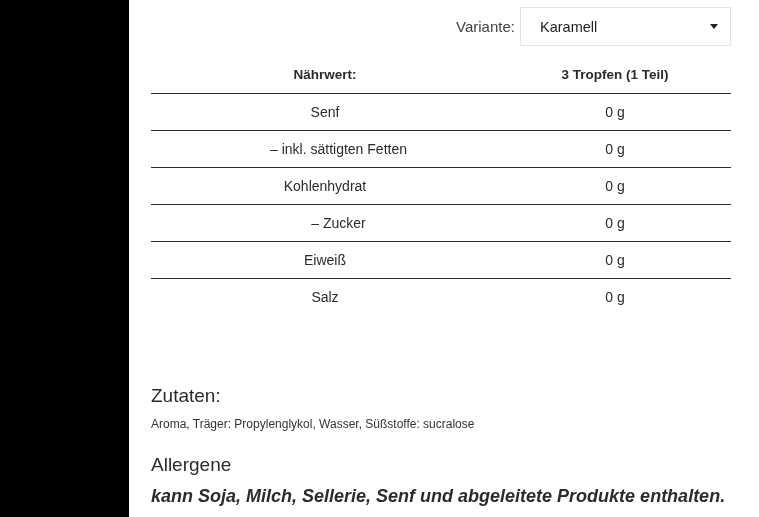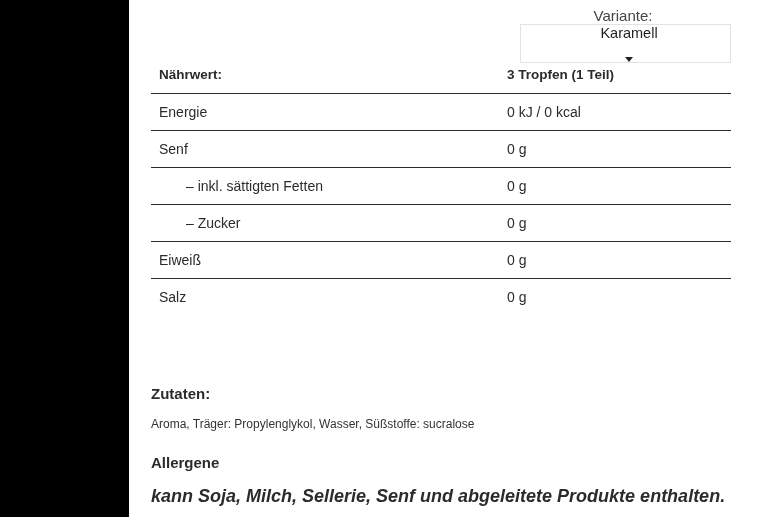--- a/index.html
+++ b/index.html
@@ -1,15 +1,15 @@
 <!DOCTYPE html>
 <html><head>
   <meta charset="utf-8">
   <style>
-    * { box-sizing: border-box; margin: 0; padding: 0; flex-direction: column; }
+    * { box-sizing: border-box; margin: 0; padding: 0; }
     html, body {
       width: 759px; height: 517px; overflow: hidden;
       background: #ffffff;
       font-family: "Liberation Sans", "DejaVu Sans", sans-serif;
       color: #2b2b2b;
     }
     .left-panel {
       position: absolute; left: 0; top: 0;
       width: 129px; height: 517px;
       background: #000000;
@@ -44,31 +44,31 @@
     }
     table.nutri {
       position: absolute; top: 56px; left: 0;
       width: 580px;
       border-collapse: collapse;
       font-size: 14px;
     }
     table.nutri td, table.nutri th {
       height: 37px;
       padding: 0 8px;
-      text-align: left;
+      text-align: center;
       vertical-align: middle;
       border-bottom: 1.5px solid #2b2b2b;
     }
     table.nutri th { font-weight: bold; font-size: 13.5px; }
     table.nutri td.val, table.nutri th.val { padding-left: 8px; width: 232px; }
     table.nutri tr.last td { border-bottom: none; }
     td.sub { padding-left: 35px !important; }
     .section-title {
       position: absolute; left: 0;
-      font-weight: bold; font-size: 15px; color: #2b2b2b;
+      font-weight: normal; font-size: 19px; color: #2b2b2b;
     }
     .ingredients {
       position: absolute; left: 0; top: 417px;
       font-size: 12px; color: #333; text-align: right;
     }
     .allergen-text {
       position: absolute; left: 0; top: 486px;
       font-size: 18px; font-weight: bold; font-style: italic; color: #2b2b2b;
     }
   </style>
@@ -87,29 +87,29 @@
     </div>
   </div>
 
   <table class="nutri">
     <tbody>
         <tr>
       <th>Nährwert:</th>
       <th class="val">3 Tropfen (1 Teil)</th>
     </tr>
     <tr>
-      <td>Energie</td>
-      <td class="val">0 kJ / 0 kcal</td>
-    </tr>
-    <tr>
       <td>Senf</td>
       <td class="val">0 g</td>
     </tr>
     <tr>
       <td class="sub">– inkl. sättigten Fetten</td>
+      <td class="val">0 g</td>
+    </tr>
+    <tr>
+      <td>Kohlenhydrat</td>
       <td class="val">0 g</td>
     </tr>
     <tr>
       <td class="sub">– Zucker</td>
       <td class="val">0 g</td>
     </tr>
     <tr>
       <td>Eiweiß</td>
       <td class="val">0 g</td>
     </tr>

